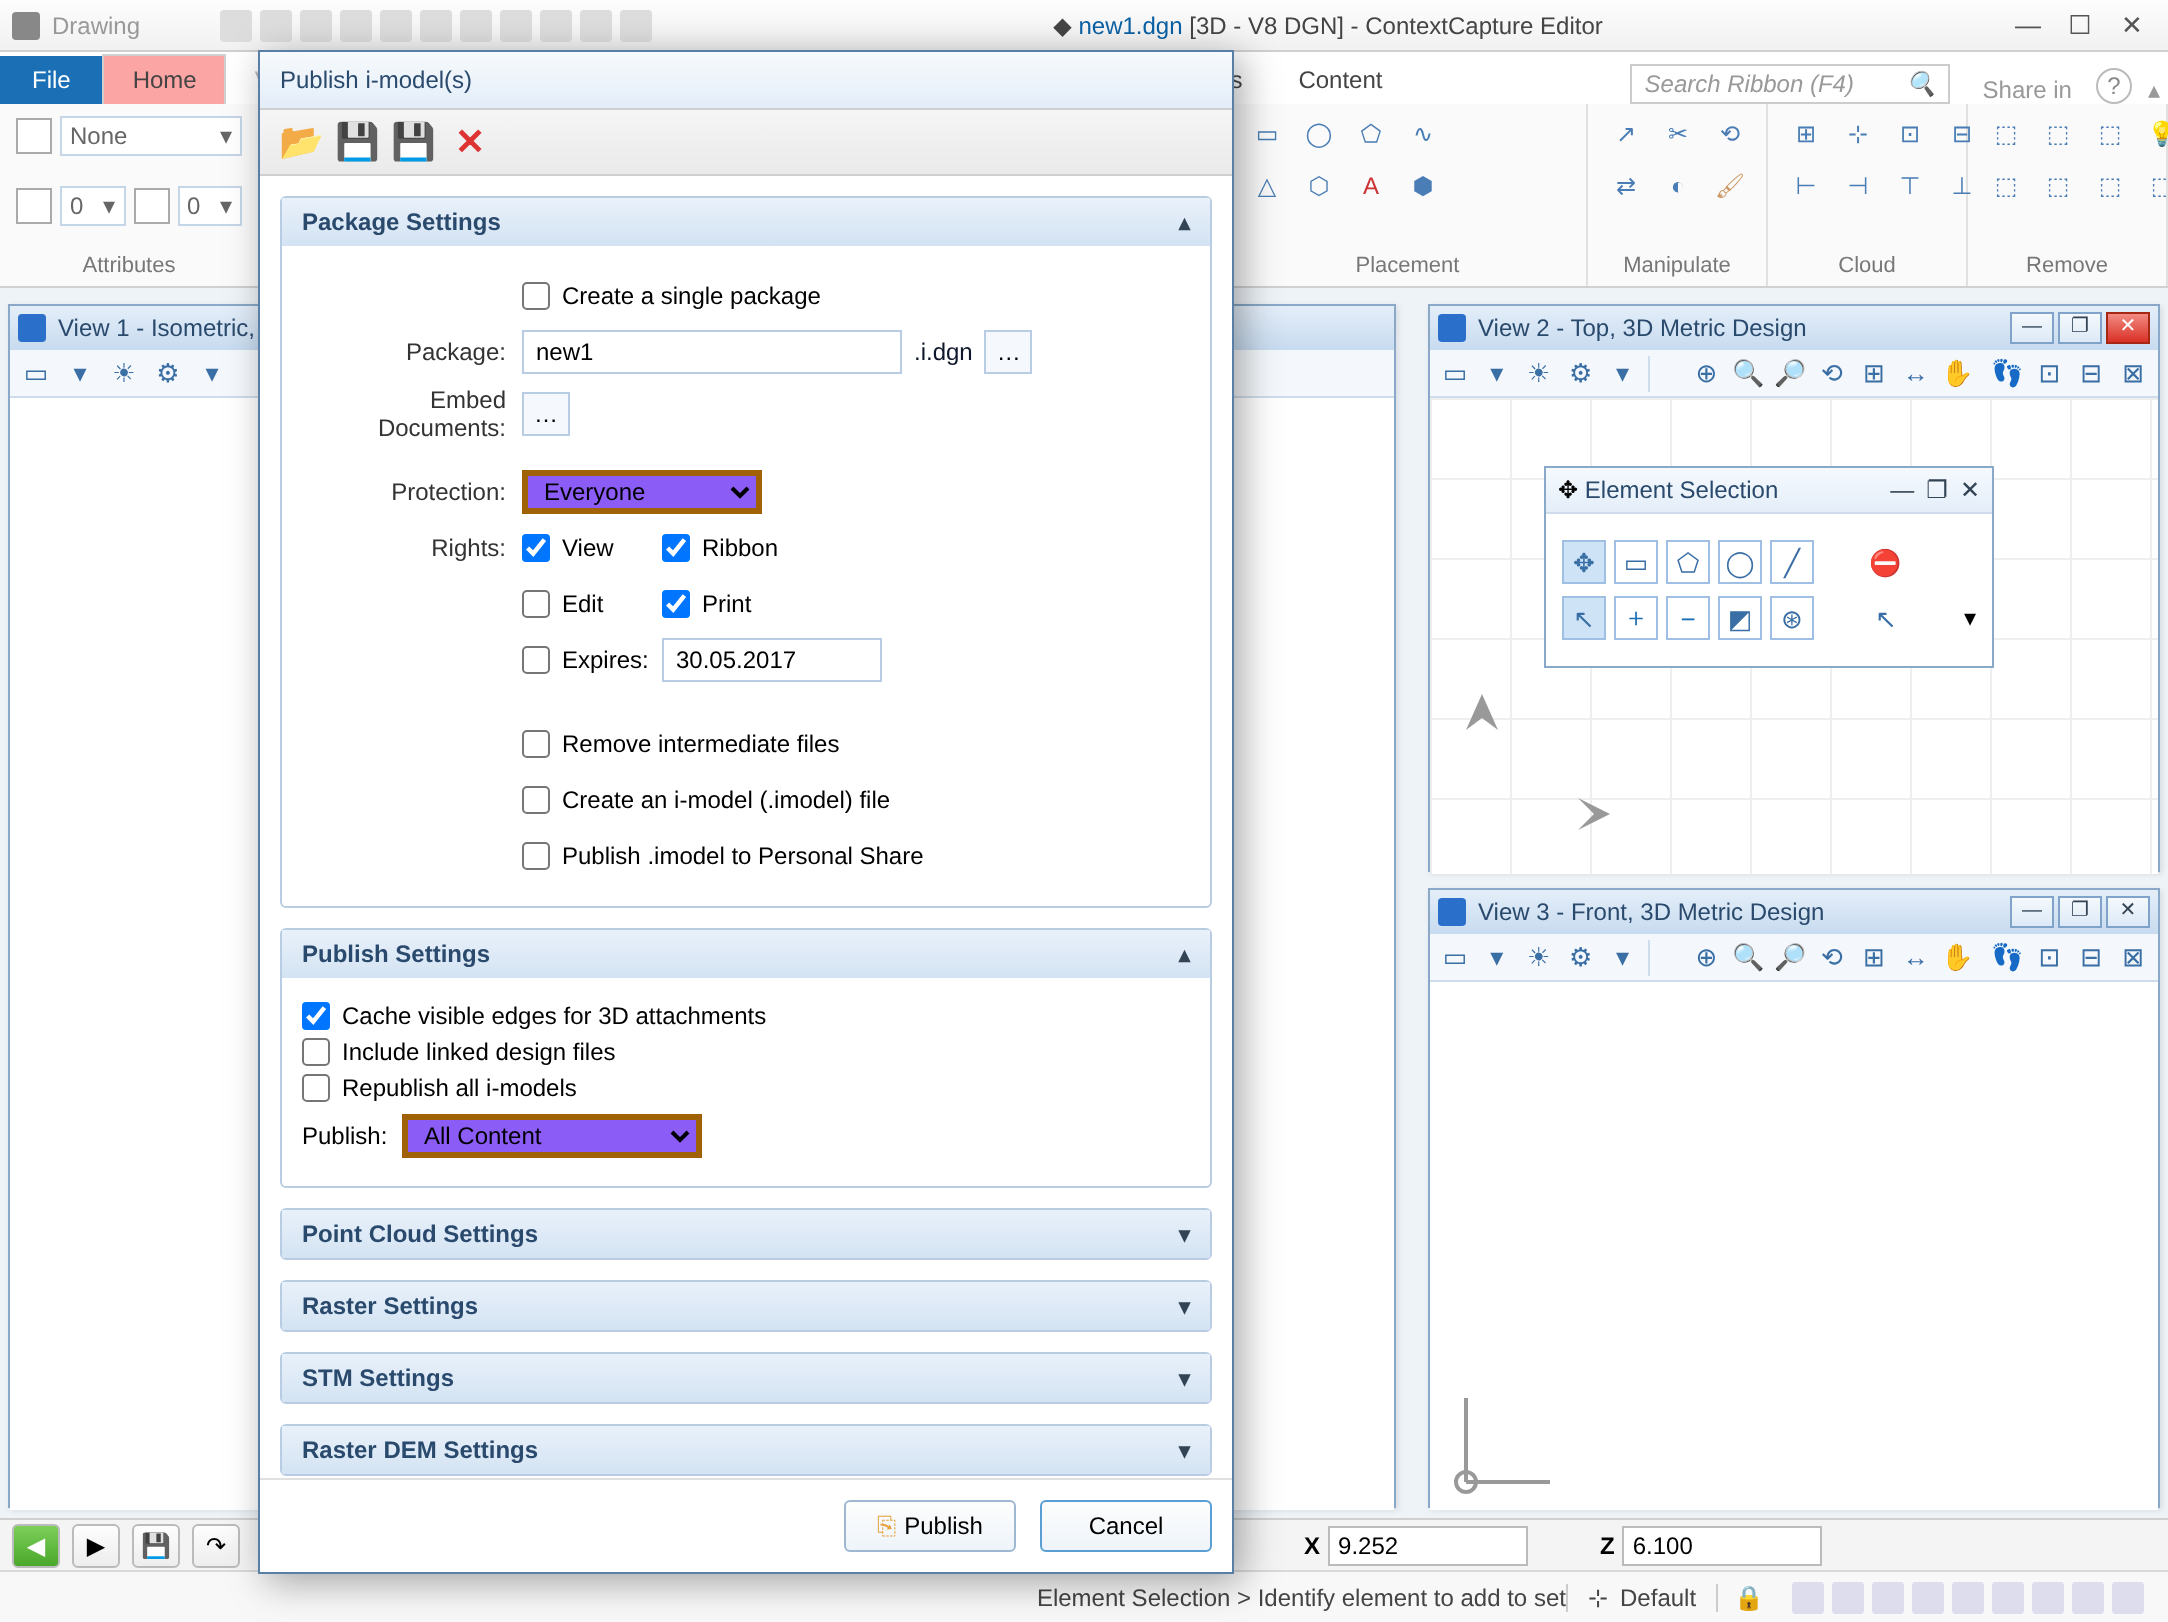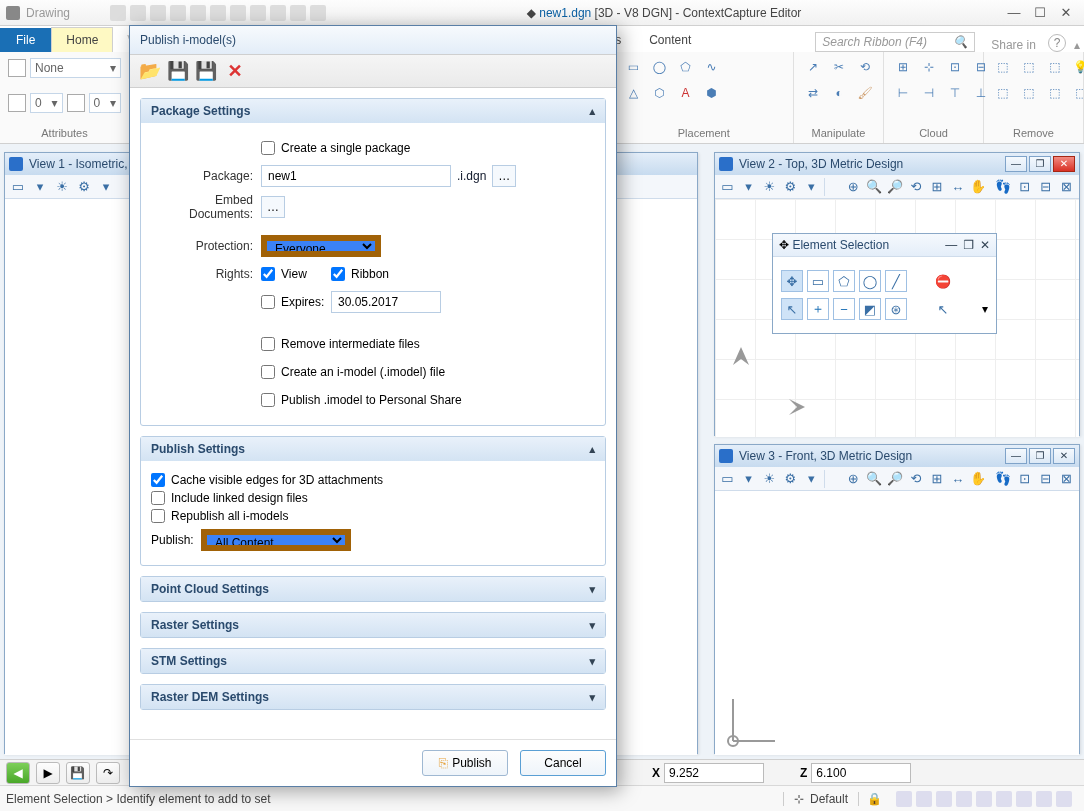--- a/index.html
+++ b/index.html
@@ -12,21 +12,21 @@
 .titlebar .qat span{width:16px;height:16px;background:#ddd;border-radius:2px;}
 .titlebar .title-center{flex:1;text-align:center;color:#444;}
 .titlebar .title-center .fname{color:#0b61a4;}
 .titlebar .win-controls{display:flex;gap:2px;}
 .titlebar .win-controls span{width:24px;height:18px;display:flex;align-items:center;justify-content:center;color:#555;font-size:13px;}
 
 
 .ribbon-tabs{height:26px;background:#fff;display:flex;align-items:flex-end;padding-left:0;}
 .ribbon-tabs .file-tab{background:#1a6fb5;color:#fff;padding:5px 16px;}
 .ribbon-tabs .tab{padding:5px 14px;color:#444;}
-.ribbon-tabs .tab.active{background:#fef9c3;border:1px solid #d0d0d0;border-bottom:none;}
+.ribbon-tabs .tab.active{background:#fca5a5;border:1px solid #d0d0d0;border-bottom:none;}
 .ribbon-tabs .spacer{flex:1;}
 .ribbon-tabs .search-ribbon{width:160px;height:20px;border:1px solid #ccc;padding:2px 6px;color:#999;font-style:italic;margin-right:8px;display:flex;align-items:center;justify-content:space-between;}
 .ribbon-tabs .signin{color:#999;padding:0 8px;}
 .ribbon-tabs .help-icon{width:18px;height:18px;border:1px solid #bbb;border-radius:50%;color:#888;text-align:center;line-height:16px;margin:0 4px;}
 
 .ribbon-body{height:92px;background:#fafafa;border-bottom:1px solid #d0d0d0;display:flex;}
 .ribbon-section{border-right:1px solid #e0e0e0;padding:4px 8px;display:flex;flex-direction:column;justify-content:space-between;}
 .ribbon-section .label{text-align:center;color:#777;font-size:11px;margin-top:2px;}
 .attributes{width:130px;}
 .attributes .row{display:flex;align-items:center;gap:4px;margin:2px 0;}
@@ -67,21 +67,21 @@
 .elem-sel .big{width:24px;height:24px;margin-left:20px;}
 .elem-sel .drop{margin-left:auto;}
 
 
 .coord-bar{position:absolute;bottom:26px;left:0;right:0;height:26px;background:#f4f4f4;border-top:1px solid #d0d0d0;display:flex;align-items:center;padding:0 6px;gap:6px;}
 .coord-bar .nav-btn{width:24px;height:22px;border:1px solid #bbb;border-radius:3px;display:flex;align-items:center;justify-content:center;background:linear-gradient(#fdfdfd,#ededed);}
 .coord-bar .green{background:linear-gradient(#7dcf5a,#4aa82a);color:#fff;}
 .coord-bar .coord{display:flex;align-items:center;gap:4px;margin-left:10px;}
 .coord-bar .coord input{width:100px;height:20px;border:1px solid #bbb;padding:0 4px;}
 .status-bar{position:absolute;bottom:0;left:0;right:0;height:26px;background:#f8f8f8;border-top:1px solid #d8d8d8;display:flex;align-items:center;padding:0 6px;color:#444;}
-.status-bar .msg{flex:1;}
+.status-bar .msg{flex:1;text-align:right;}
 .status-bar .snap{border-left:1px solid #ccc;border-right:1px solid #ccc;padding:0 10px;display:flex;align-items:center;gap:6px;}
 .status-bar .lock{padding:0 8px;color:#888;}
 .status-bar .tray{padding:0 6px;display:flex;gap:4px;}
 .status-bar .tray span{width:16px;height:16px;background:#dde;border-radius:2px;}
 
 
 .overlay{position:absolute;inset:0;border-radius:10px;}
 .dialog{position:absolute;left:129px;top:25px;width:488px;height:762px;background:#fff;border:1px solid #5a7fa6;box-shadow:4px 4px 18px rgba(0,0,0,.35);display:flex;flex-direction:column;}
 .dialog-title{height:28px;background:linear-gradient(#f7fafd,#e3edf8);display:flex;align-items:center;padding:0 10px;color:#2a4a6d;}
 .dialog-toolbar{height:34px;background:linear-gradient(#f5f5f5,#eaeaea);border-bottom:1px solid #cfcfcf;display:flex;align-items:center;padding:0 8px;gap:2px;border-top:1px solid #cfcfcf;}
@@ -93,21 +93,21 @@
 .panel-hd .chev{font-size:11px;color:#345;}
 .panel-body{padding:8px 10px;}
 
 .form-row{display:flex;align-items:center;margin:6px 0;}
 .form-row .lbl{width:110px;text-align:right;padding-right:8px;color:#333;}
 .form-row input[type=text]{height:22px;border:1px solid #b8cde3;padding:0 6px;background:#fff;}
 .form-row .ext{margin:0 6px;color:#0f172a;}
 .form-row .browse{width:24px;height:22px;border:1px solid #b8cde3;background:#f5f9fd;text-align:center;line-height:20px;}
 .chk{display:flex;align-items:center;gap:6px;margin:4px 0;}
 .chk input{width:14px;height:14px;}
-select.combo{height:22px;border:6px solid #a16207;background:#3b82f6;padding:0 4px;}
+select.combo{height:22px;border:3px solid #a16207;background:#8b5cf6;padding:0 4px;}
 
 .dialog-footer{padding:10px;display:flex;justify-content:flex-end;gap:12px;border-top:1px solid #e0e0e0;}
 .dlg-btn{width:86px;height:26px;border:1px solid #9fb8d2;border-radius:3px;background:linear-gradient(#fdfdfd,#eef4fa);display:flex;align-items:center;justify-content:center;gap:4px;}
 .dlg-btn.primary{border-color:#5a9fd4;}
 
 svg{display:block;}
 .arrow-compass{position:absolute;left:4px;bottom:4px;}
 </style>
 </head>
 <body>
@@ -436,20 +436,31 @@
               </label>
             <label class="chk">
                 <input type="checkbox" checked="" style="">
                 <span>Ribbon</span>
               </label>
           </div>
           <div class="form-row">
               <span class="lbl"></span>
             <label class="chk" style="width:70px">
                 <input type="checkbox" style="">
+                <span>Edit</span>
+              </label>
+            <label class="chk">
+                <input type="checkbox" checked="" style="">
+                <span>Print</span>
+              </label>
+          </div>
+          <div class="form-row">
+              <span class="lbl"></span>
+            <label class="chk" style="width:70px">
+                <input type="checkbox" style="">
                 <span>Expires:</span>
               </label>
             <input type="text" style="width: 110px;" value="30.05.2017">
           </div>
           <div style="height:8px"></div>
           <div class="form-row" style="margin-left:110px">
               <label class="chk">
                 <input type="checkbox" style="">
                 <span>Remove intermediate files</span>
               </label>

